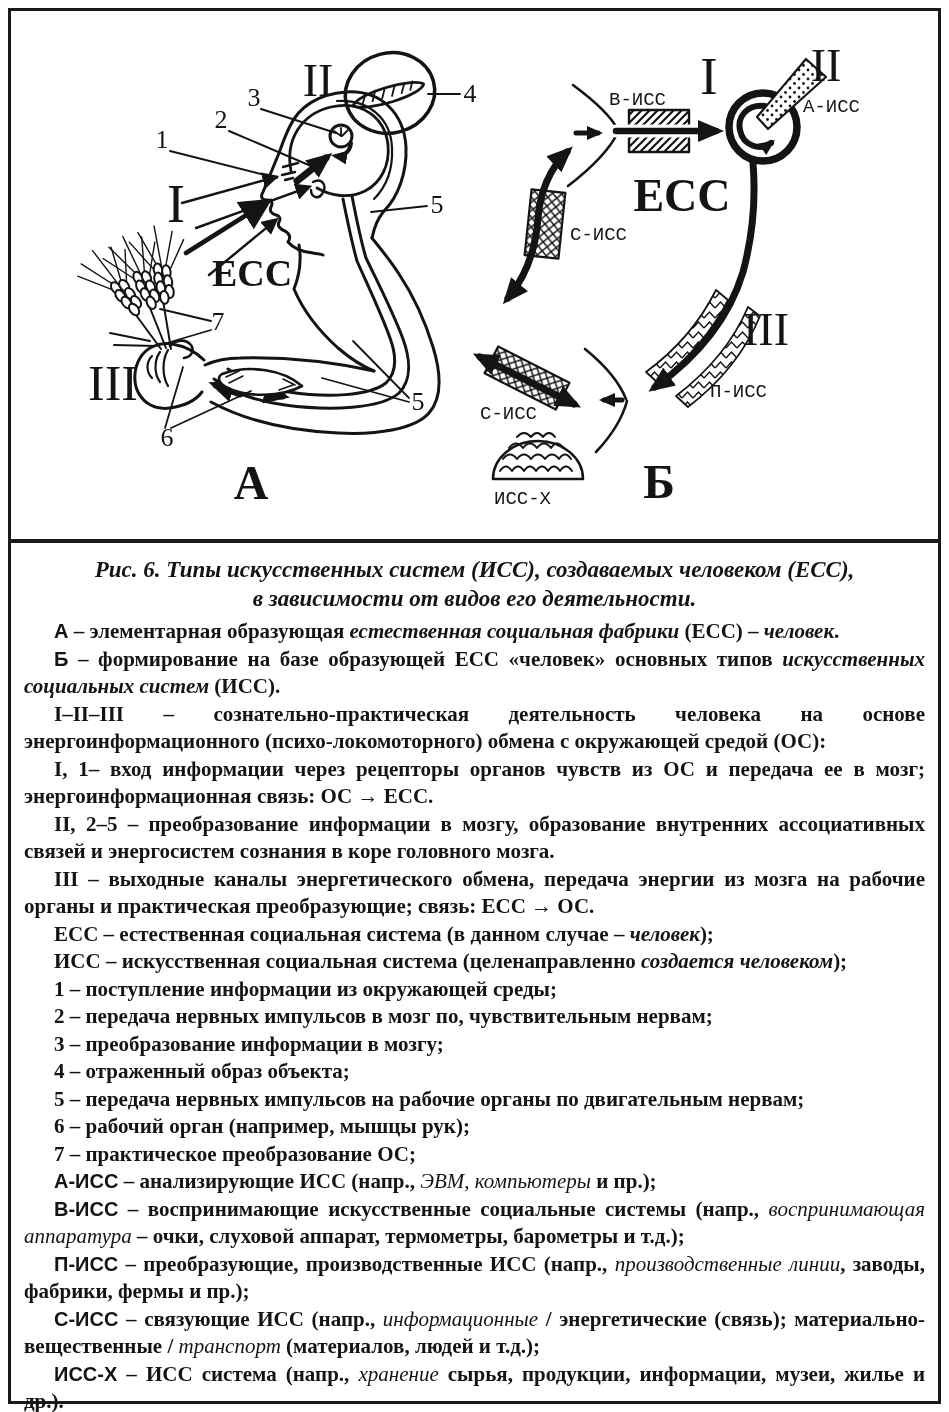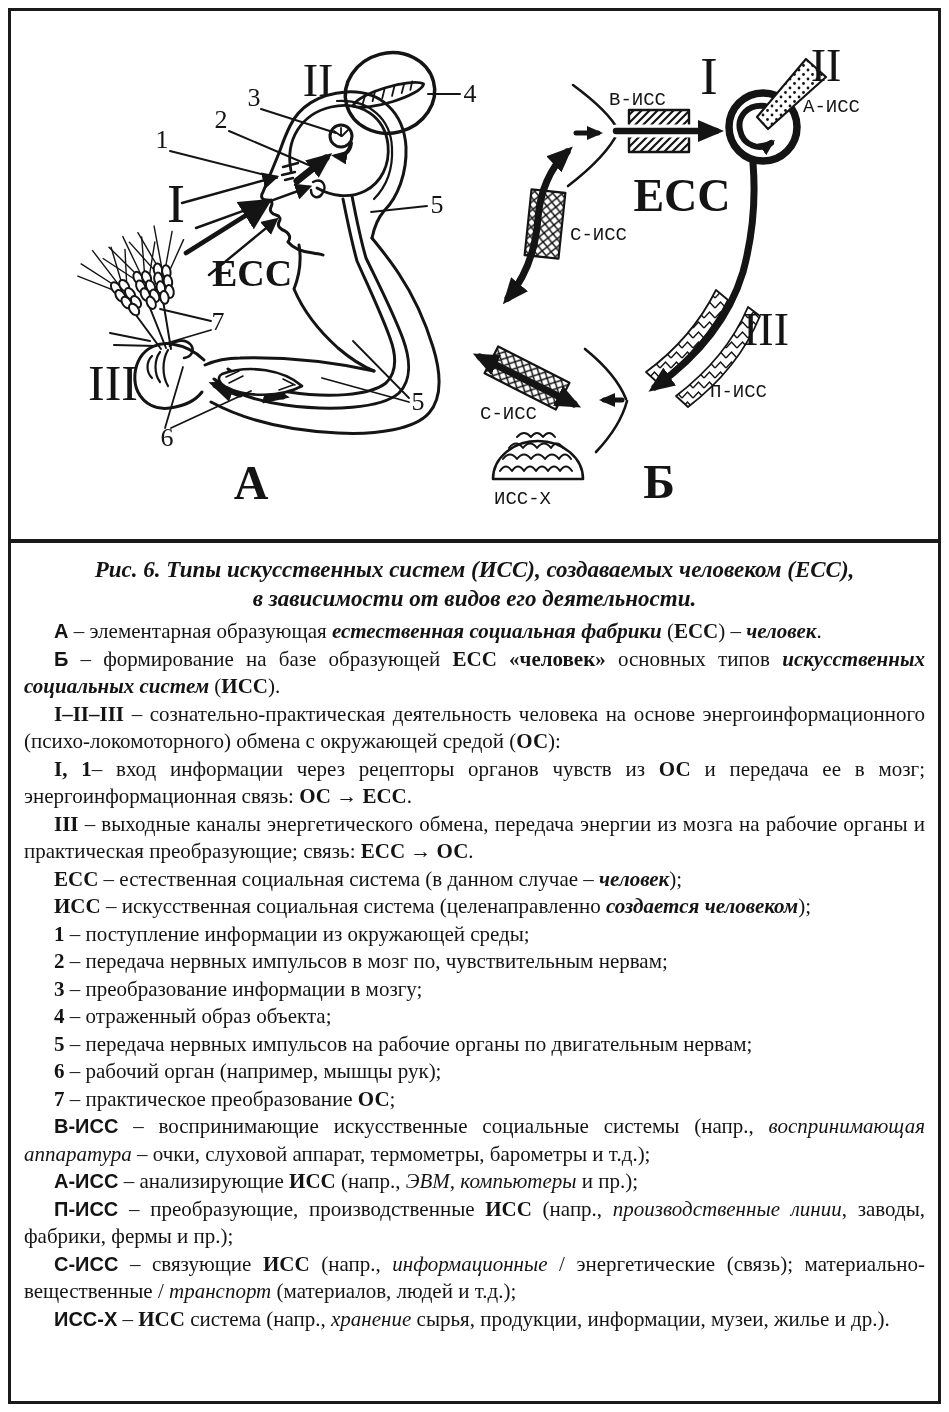--- a/index.html
+++ b/index.html
@@ -19,21 +19,21 @@
   .text-area{
     height:894px;box-sizing:border-box;padding:12px 13px 0 13px;overflow:hidden;
   }
   .caption{
     font-size:23px;font-weight:bold;font-style:italic;text-align:center;
     line-height:29px;margin:0 0 5px 0;
   }
   .para{
     font-size:21px;line-height:27.5px;text-align:justify;text-indent:30px;margin:0;
   }
-  .seg-n{font-weight:normal;font-style:normal;}
+  .seg-n{font-weight:bold;font-style:normal;}
   .seg-b{font-weight:700;}
   .seg-bi{font-weight:700;font-style:italic;}
   .seg-i{font-style:italic;}
   .seg-bs{font-family:"Liberation Sans",sans-serif;font-weight:700;font-size:20px;}
   
   .rm{font-family:"Liberation Serif",serif;fill:#141414;stroke:none;}
   .mono{font-family:"Liberation Mono","DejaVu Sans Mono",monospace;fill:#141414;stroke:none;font-size:19px;}
 </style>
 </head>
 <body>
@@ -216,31 +216,32 @@
   <div class="text-area">
     <div class="caption">
       <div>Рис. 6. Типы искусственных систем (ИСС), создаваемых человеком (ЕСС),</div>
       <div>в зависимости от видов его деятельности.</div>
     </div>
     <div>
         <p class="para"><span class="seg-bs">А</span><span class="seg-n"> – элементарная образующая </span><span class="seg-bi">естественная социальная фабрики</span><span class="seg-n"> (</span><span class="seg-b">ЕСС</span><span class="seg-n">) – </span><span class="seg-bi">человек</span><span class="seg-n">.</span></p>
         <p class="para"><span class="seg-bs">Б</span><span class="seg-n"> – формирование на базе образующей </span><span class="seg-b">ЕСС</span><span class="seg-n"> </span><span class="seg-b">«человек»</span><span class="seg-n"> основных типов </span><span class="seg-bi">искусственных социальных систем</span><span class="seg-n"> (</span><span class="seg-b">ИСС</span><span class="seg-n">).</span></p>
         <p class="para"><span class="seg-b">I–II–III</span><span class="seg-n"> – сознательно-практическая деятельность человека на основе энергоинформационного (психо-локомоторного) обмена с окружающей средой (</span><span class="seg-b">ОС</span><span class="seg-n">):</span></p>
         <p class="para"><span class="seg-b">I, 1</span><span class="seg-n">– вход информации через рецепторы органов чувств из </span><span class="seg-b">ОС</span><span class="seg-n"> и передача ее в мозг; энергоинформационная связь: </span><span class="seg-b">ОС → ЕСС</span><span class="seg-n">.</span></p>
+        <p class="para"><span class="seg-b">II, 2–5</span><span class="seg-n"> – преобразование информации в мозгу, образование внутренних ассоциативных связей и энергосистем сознания в коре головного мозга.</span></p>
         <p class="para"><span class="seg-b">III</span><span class="seg-n"> – выходные каналы энергетического обмена, передача энергии из мозга на рабочие органы и практическая преобразующие; связь: </span><span class="seg-b">ЕСС → ОС</span><span class="seg-n">.</span></p>
         <p class="para"><span class="seg-b">ЕСС</span><span class="seg-n"> – естественная социальная система (в данном случае – </span><span class="seg-bi">человек</span><span class="seg-n">);</span></p>
         <p class="para"><span class="seg-b">ИСС</span><span class="seg-n"> – искусственная социальная система (целенаправленно </span><span class="seg-bi">создается человеком</span><span class="seg-n">);</span></p>
         <p class="para"><span class="seg-b">1</span><span class="seg-n"> – поступление информации из окружающей среды;</span></p>
         <p class="para"><span class="seg-b">2</span><span class="seg-n"> – передача нервных импульсов в мозг по, чувствительным нервам;</span></p>
         <p class="para"><span class="seg-b">3</span><span class="seg-n"> – преобразование информации в мозгу;</span></p>
         <p class="para"><span class="seg-b">4</span><span class="seg-n"> – отраженный образ объекта;</span></p>
         <p class="para"><span class="seg-b">5</span><span class="seg-n"> – передача нервных импульсов на рабочие органы по двигательным нервам;</span></p>
         <p class="para"><span class="seg-b">6</span><span class="seg-n"> – рабочий орган (например, мышцы рук);</span></p>
         <p class="para"><span class="seg-b">7</span><span class="seg-n"> – практическое преобразование </span><span class="seg-b">ОС</span><span class="seg-n">;</span></p>
+        <p class="para"><span class="seg-bs">А-ИСС</span><span class="seg-n"> – анализирующие </span><span class="seg-b">ИСС</span><span class="seg-n"> (напр., </span><span class="seg-i">ЭВМ, компьютеры</span><span class="seg-n"> и пр.);</span></p>
         <p class="para"><span class="seg-bs">В-ИСС</span><span class="seg-n"> – воспринимающие искусственные социальные системы (напр., </span><span class="seg-i">воспринимающая аппаратура</span><span class="seg-n"> – очки, слуховой аппарат, термометры, барометры и т.д.);</span></p>
-        <p class="para"><span class="seg-bs">А-ИСС</span><span class="seg-n"> – анализирующие </span><span class="seg-b">ИСС</span><span class="seg-n"> (напр., </span><span class="seg-i">ЭВМ, компьютеры</span><span class="seg-n"> и пр.);</span></p>
         <p class="para"><span class="seg-bs">П-ИСС</span><span class="seg-n"> – преобразующие, производственные </span><span class="seg-b">ИСС</span><span class="seg-n"> (напр., </span><span class="seg-i">производственные линии</span><span class="seg-n">, заводы, фабрики, фермы и пр.);</span></p>
         <p class="para"><span class="seg-bs">С-ИСС</span><span class="seg-n"> – связующие </span><span class="seg-b">ИСС</span><span class="seg-n"> (напр., </span><span class="seg-i">информационные</span><span class="seg-n"> / энергетические (связь); материально-вещественные / </span><span class="seg-i">транспорт</span><span class="seg-n"> (материалов, людей и т.д.);</span></p>
         <p class="para"><span class="seg-bs">ИСС-Х</span><span class="seg-n"> – </span><span class="seg-b">ИСС</span><span class="seg-n"> система (напр., </span><span class="seg-i">хранение</span><span class="seg-n"> сырья, продукции, информации, музеи, жилье и др.).</span></p>
       </div>
   </div>
 
 </div>
 
 </body></html>

